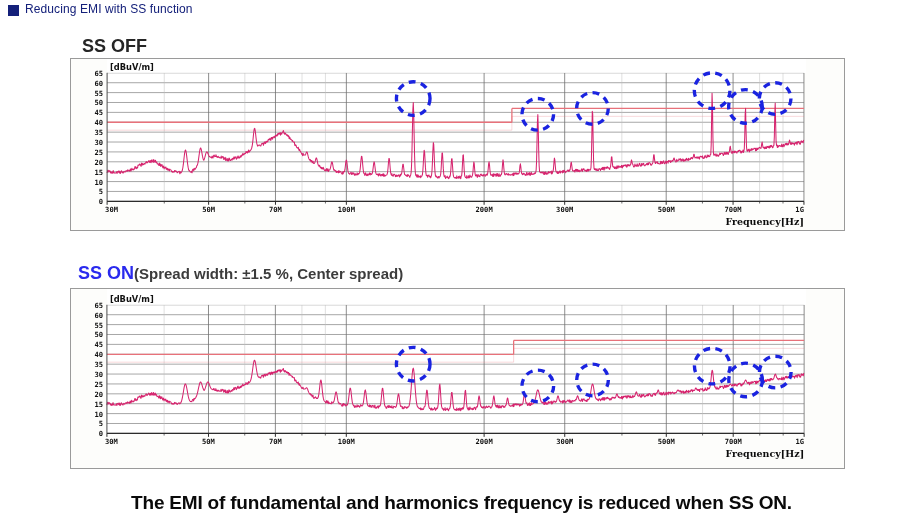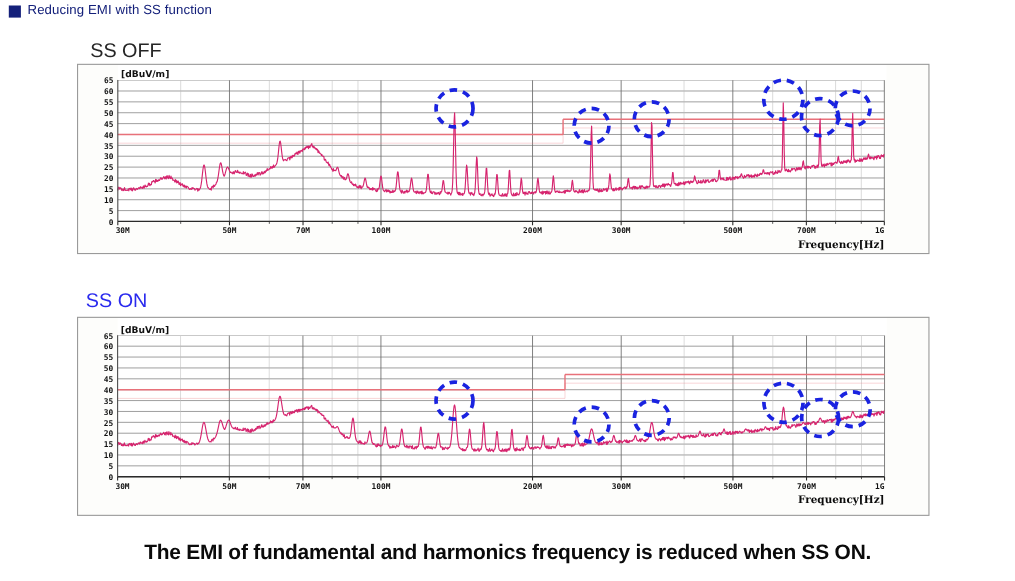--- a/index.html
+++ b/index.html
@@ -17,21 +17,21 @@
     font-size:12px;color:#14207a;font-weight:400;
     letter-spacing:0.1px;
   }
   .bullet-sq{
     width:11px;height:11px;background:#14207a;display:inline-block;
     margin-top:2px;
   }
   
   .sec-head{
     position:absolute;
-    font-size:18px;color:#262626;
+    font-size:18px;color:#262626;font-weight:bold;
   }
   #ss-off-head{left:82px;top:36px;}
   #ss-on-head{left:78px;top:263px;display:flex;align-items:baseline;gap:0;}
   .ss-on-label{color:#2a2aee;font-size:18px;}
   .ss-on-note{color:#3c3c3c;font-size:15px;}
   
   .panel{
     position:absolute;
     background:#fdfdfb;
     border:1px solid #9a9a9a;
@@ -148,20 +148,21 @@
       <circle cx="468.7089675454843" cy="56" r="16" fill="none" stroke="#1a23e0" stroke-width="3.4" stroke-dasharray="7 5.5" stroke-linecap="butt"></circle>
       <circle cx="524.0384229649483" cy="50" r="16" fill="none" stroke="#1a23e0" stroke-width="3.4" stroke-dasharray="7 5.5" stroke-linecap="butt"></circle>
       <circle cx="645.1069098090384" cy="32" r="18" fill="none" stroke="#1a23e0" stroke-width="3.4" stroke-dasharray="7 5.5" stroke-linecap="butt"></circle>
       <circle cx="678.8161496824475" cy="48" r="17" fill="none" stroke="#1a23e0" stroke-width="3.4" stroke-dasharray="7 5.5" stroke-linecap="butt"></circle>
       <circle cx="708.8422982624713" cy="40" r="16" fill="none" stroke="#1a23e0" stroke-width="3.4" stroke-dasharray="7 5.5" stroke-linecap="butt"></circle>
     </svg>
 </div>
 
 <div class="sec-head" id="ss-on-head">
   <span class="ss-on-label">SS ON</span>
+  <span class="ss-on-note">(Spread width: ±1.5 %, Center spread)</span>
 </div>
 
 <div class="panel" id="panel-ss-on">
   <svg class="chart-svg" id="svg-ss-on" viewBox="0 0 775 181">
       <rect x="33" y="16" width="705" height="130" fill="#ffffff"></rect>
       <line x1="33" y1="146" x2="738" y2="146" stroke="#808080" stroke-width="0.7"></line>
       <line x1="33" y1="136" x2="738" y2="136" stroke="#808080" stroke-width="0.7"></line>
       <line x1="33" y1="126" x2="738" y2="126" stroke="#808080" stroke-width="0.7"></line>
       <line x1="33" y1="116" x2="738" y2="116" stroke="#808080" stroke-width="0.7"></line>
       <line x1="33" y1="106" x2="738" y2="106" stroke="#808080" stroke-width="0.7"></line>

